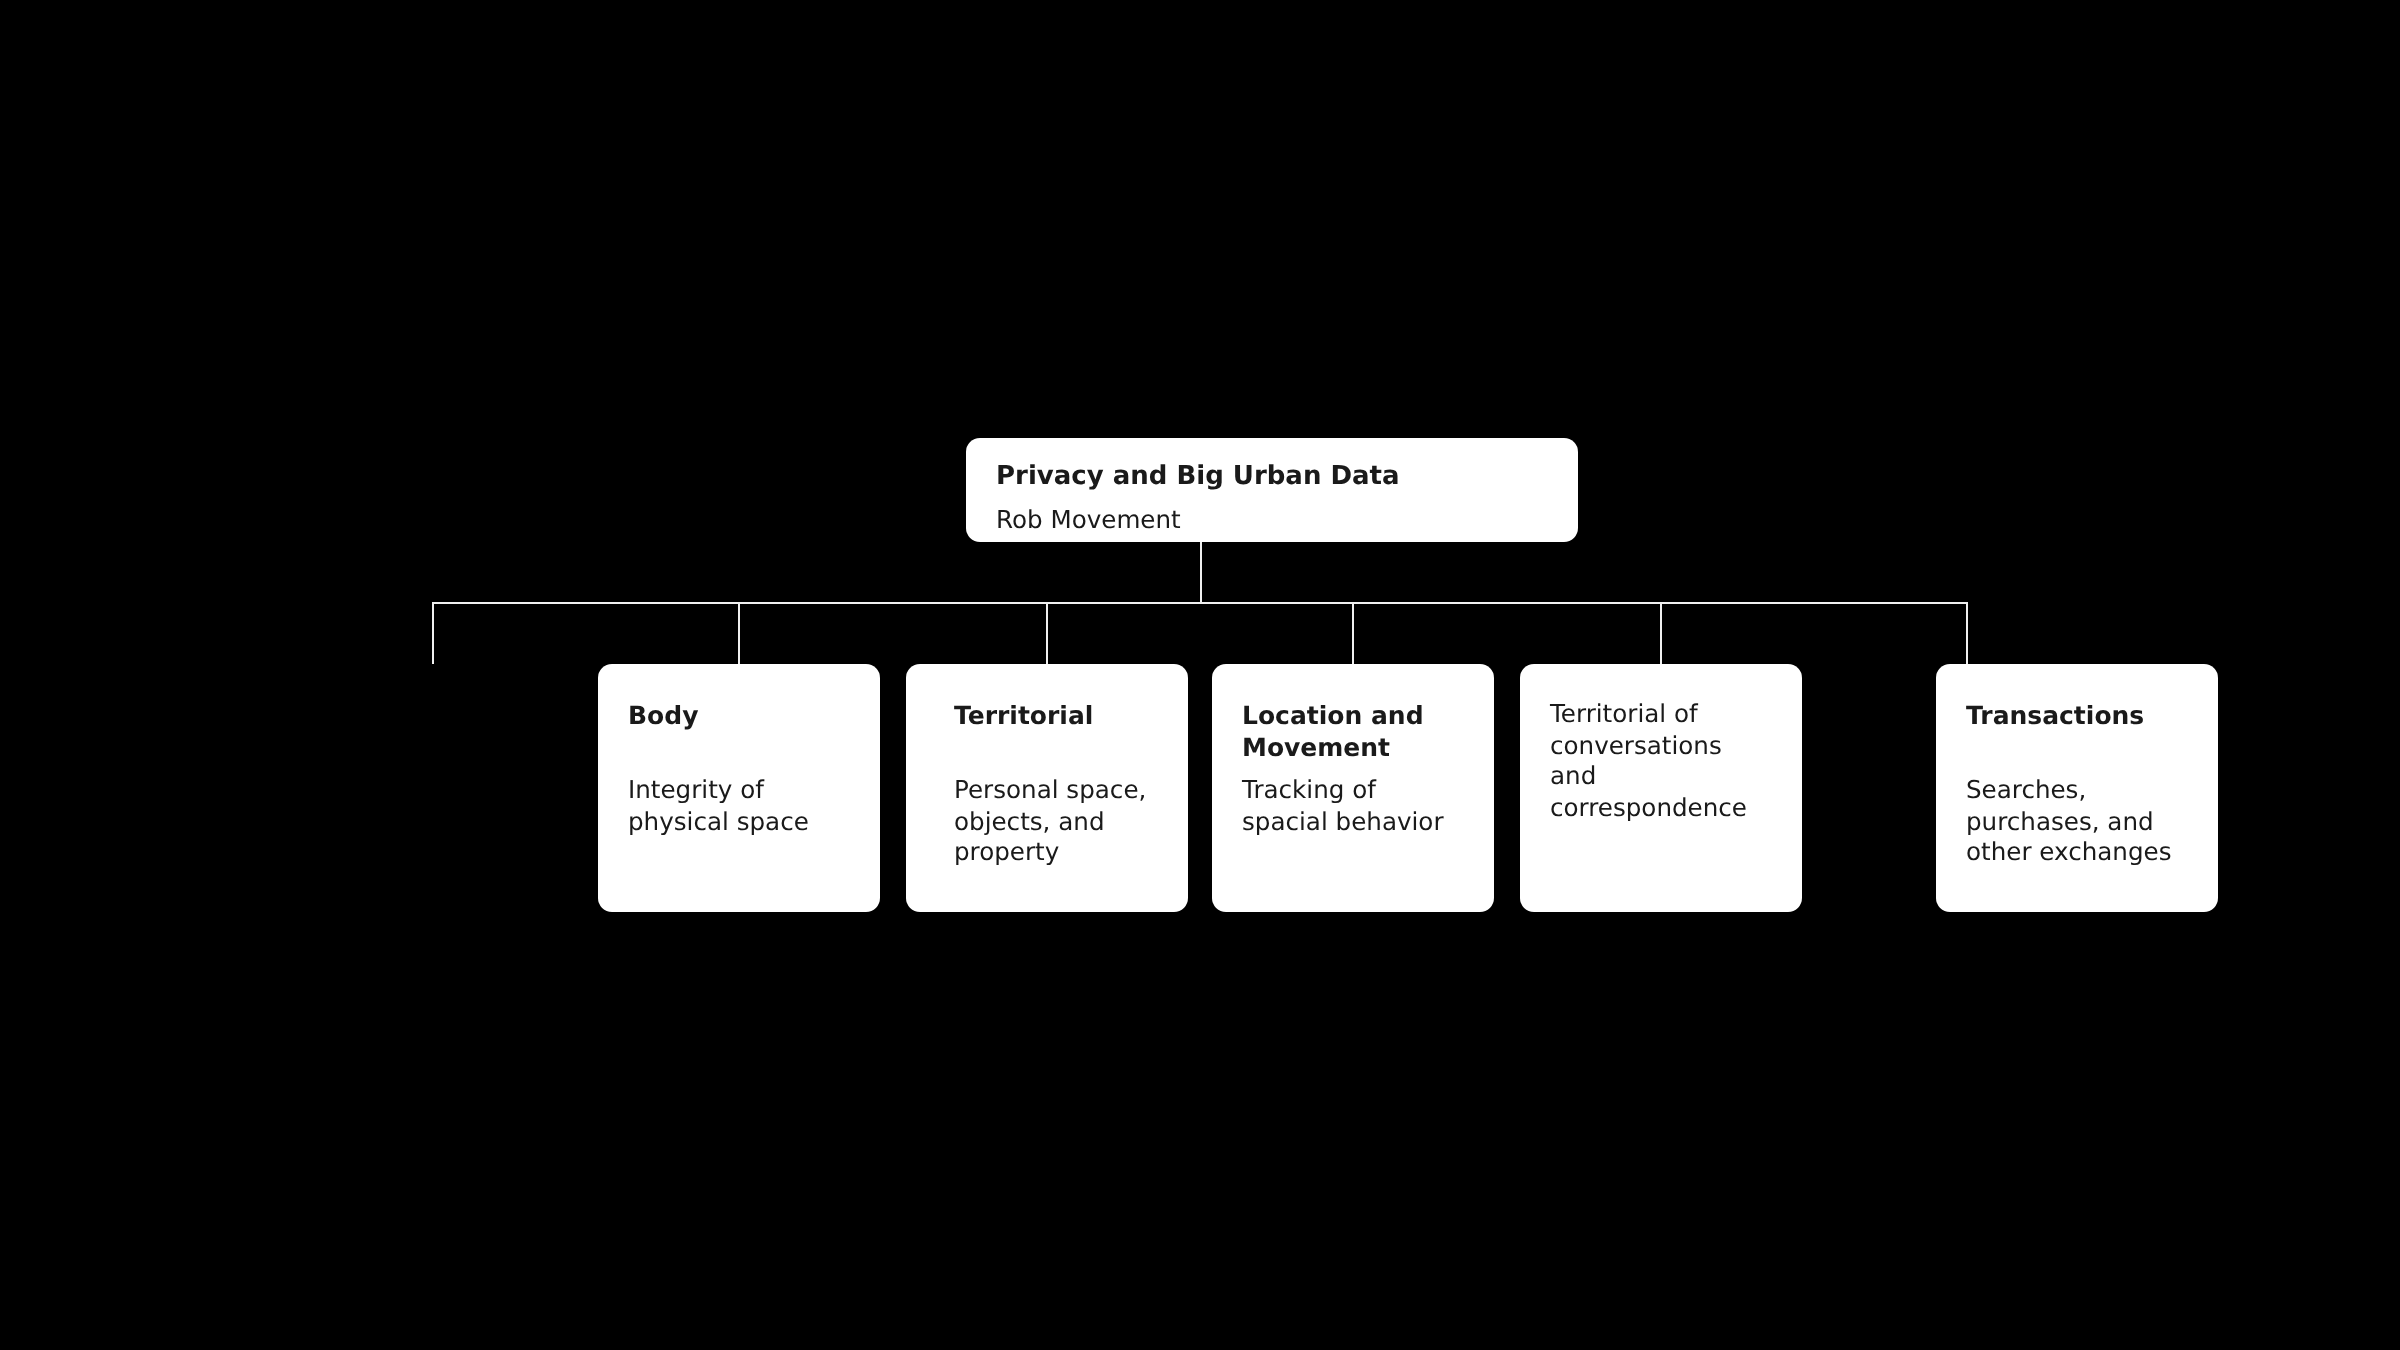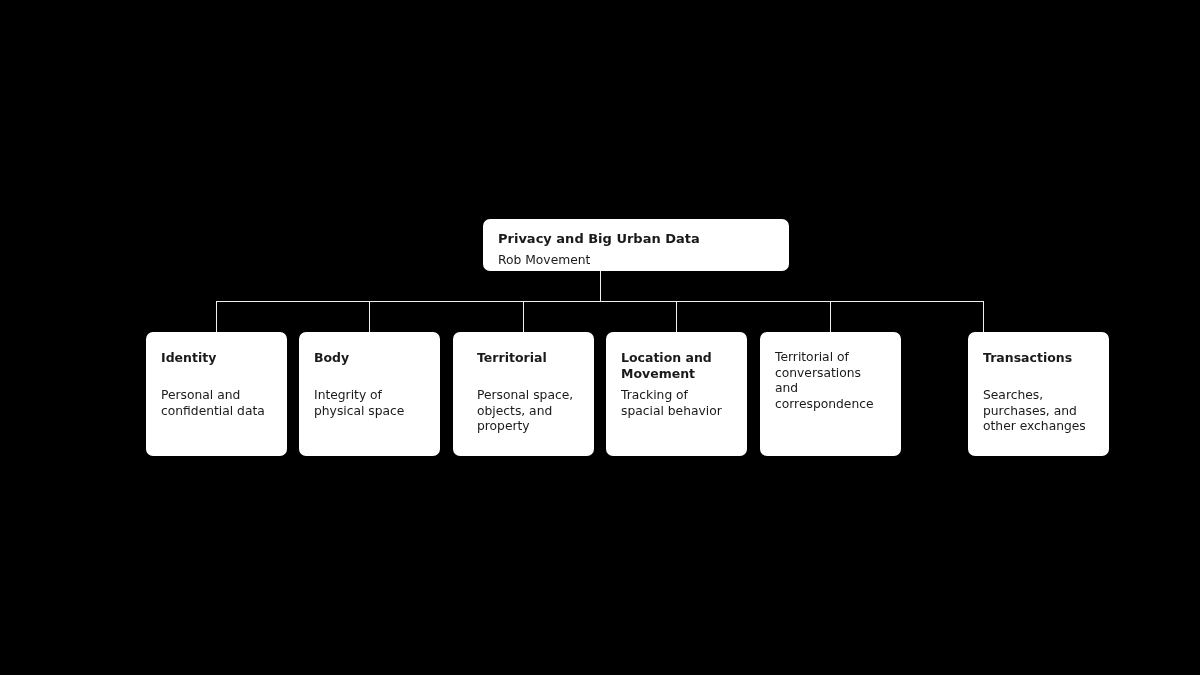--- a/index.html
+++ b/index.html
@@ -74,24 +74,20 @@
 
   <div class="line v" style="left:600px; top:271px; height:30px;"></div>
   <div class="line h" style="left:216px; top:301px; width:768px;"></div>
   <div class="line v" style="left:216px; top:301px; height:31px;"></div>
   <div class="line v" style="left:369px; top:301px; height:31px;"></div>
   <div class="line v" style="left:523px; top:301px; height:31px;"></div>
   <div class="line v" style="left:676px; top:301px; height:31px;"></div>
   <div class="line v" style="left:830px; top:301px; height:31px;"></div>
   <div class="line v" style="left:983px; top:301px; height:31px;"></div>
 
-  <div class="node child" style="left:146px;">
-    <div class="node-title">Identity</div>
-    <div class="node-desc">Personal and confidential data</div>
-  </div>
 
   <div class="node child" style="left:299px;">
     <div class="node-title">Body</div>
     <div class="node-desc">Integrity of physical space</div>
   </div>
 
   <div class="node child" style="left:453px;padding-left:24px;">
     <div class="node-title">Territorial</div>
     <div class="node-desc">Personal space, objects, and property</div>
   </div>

